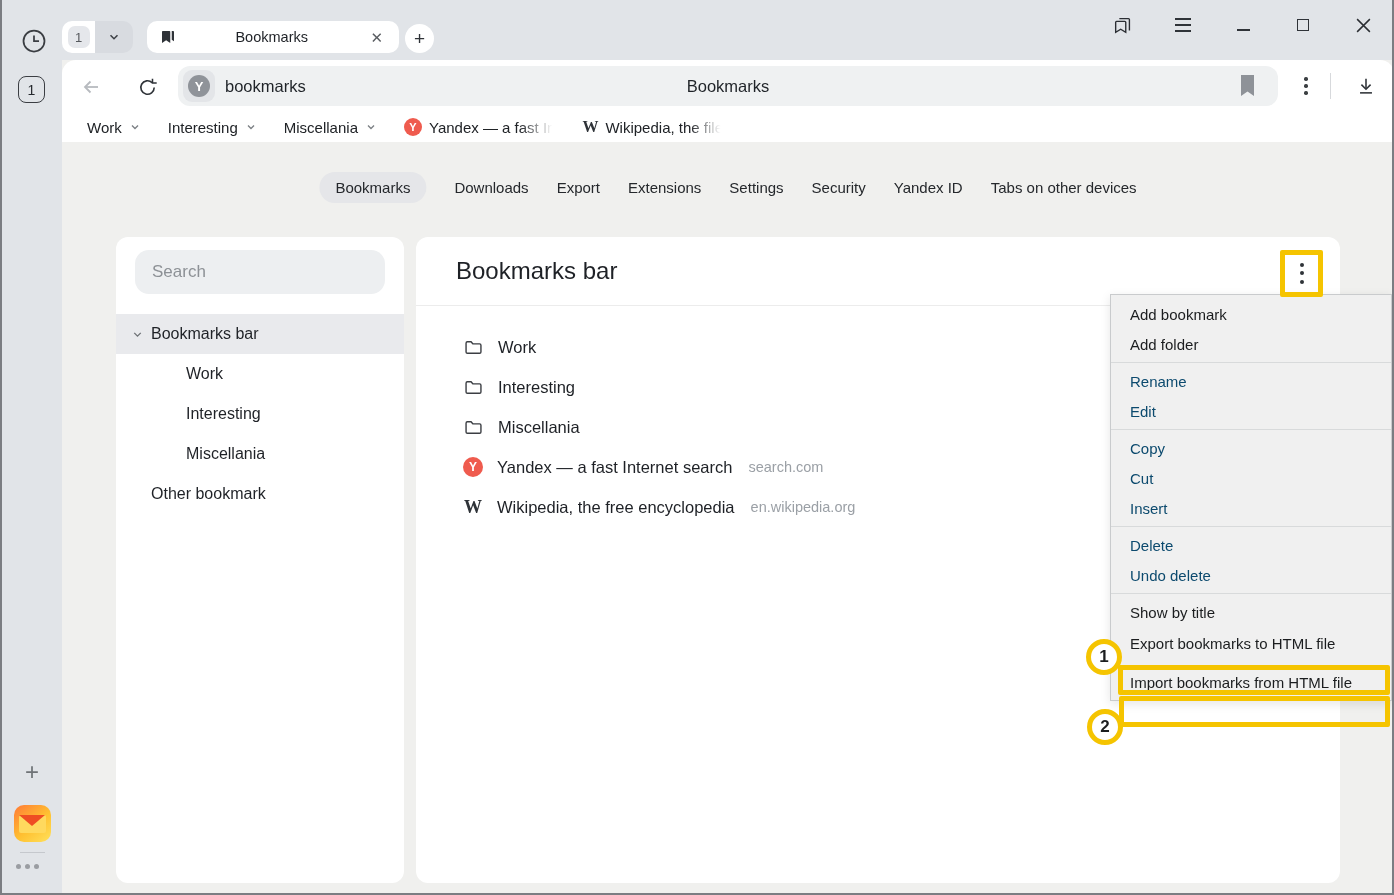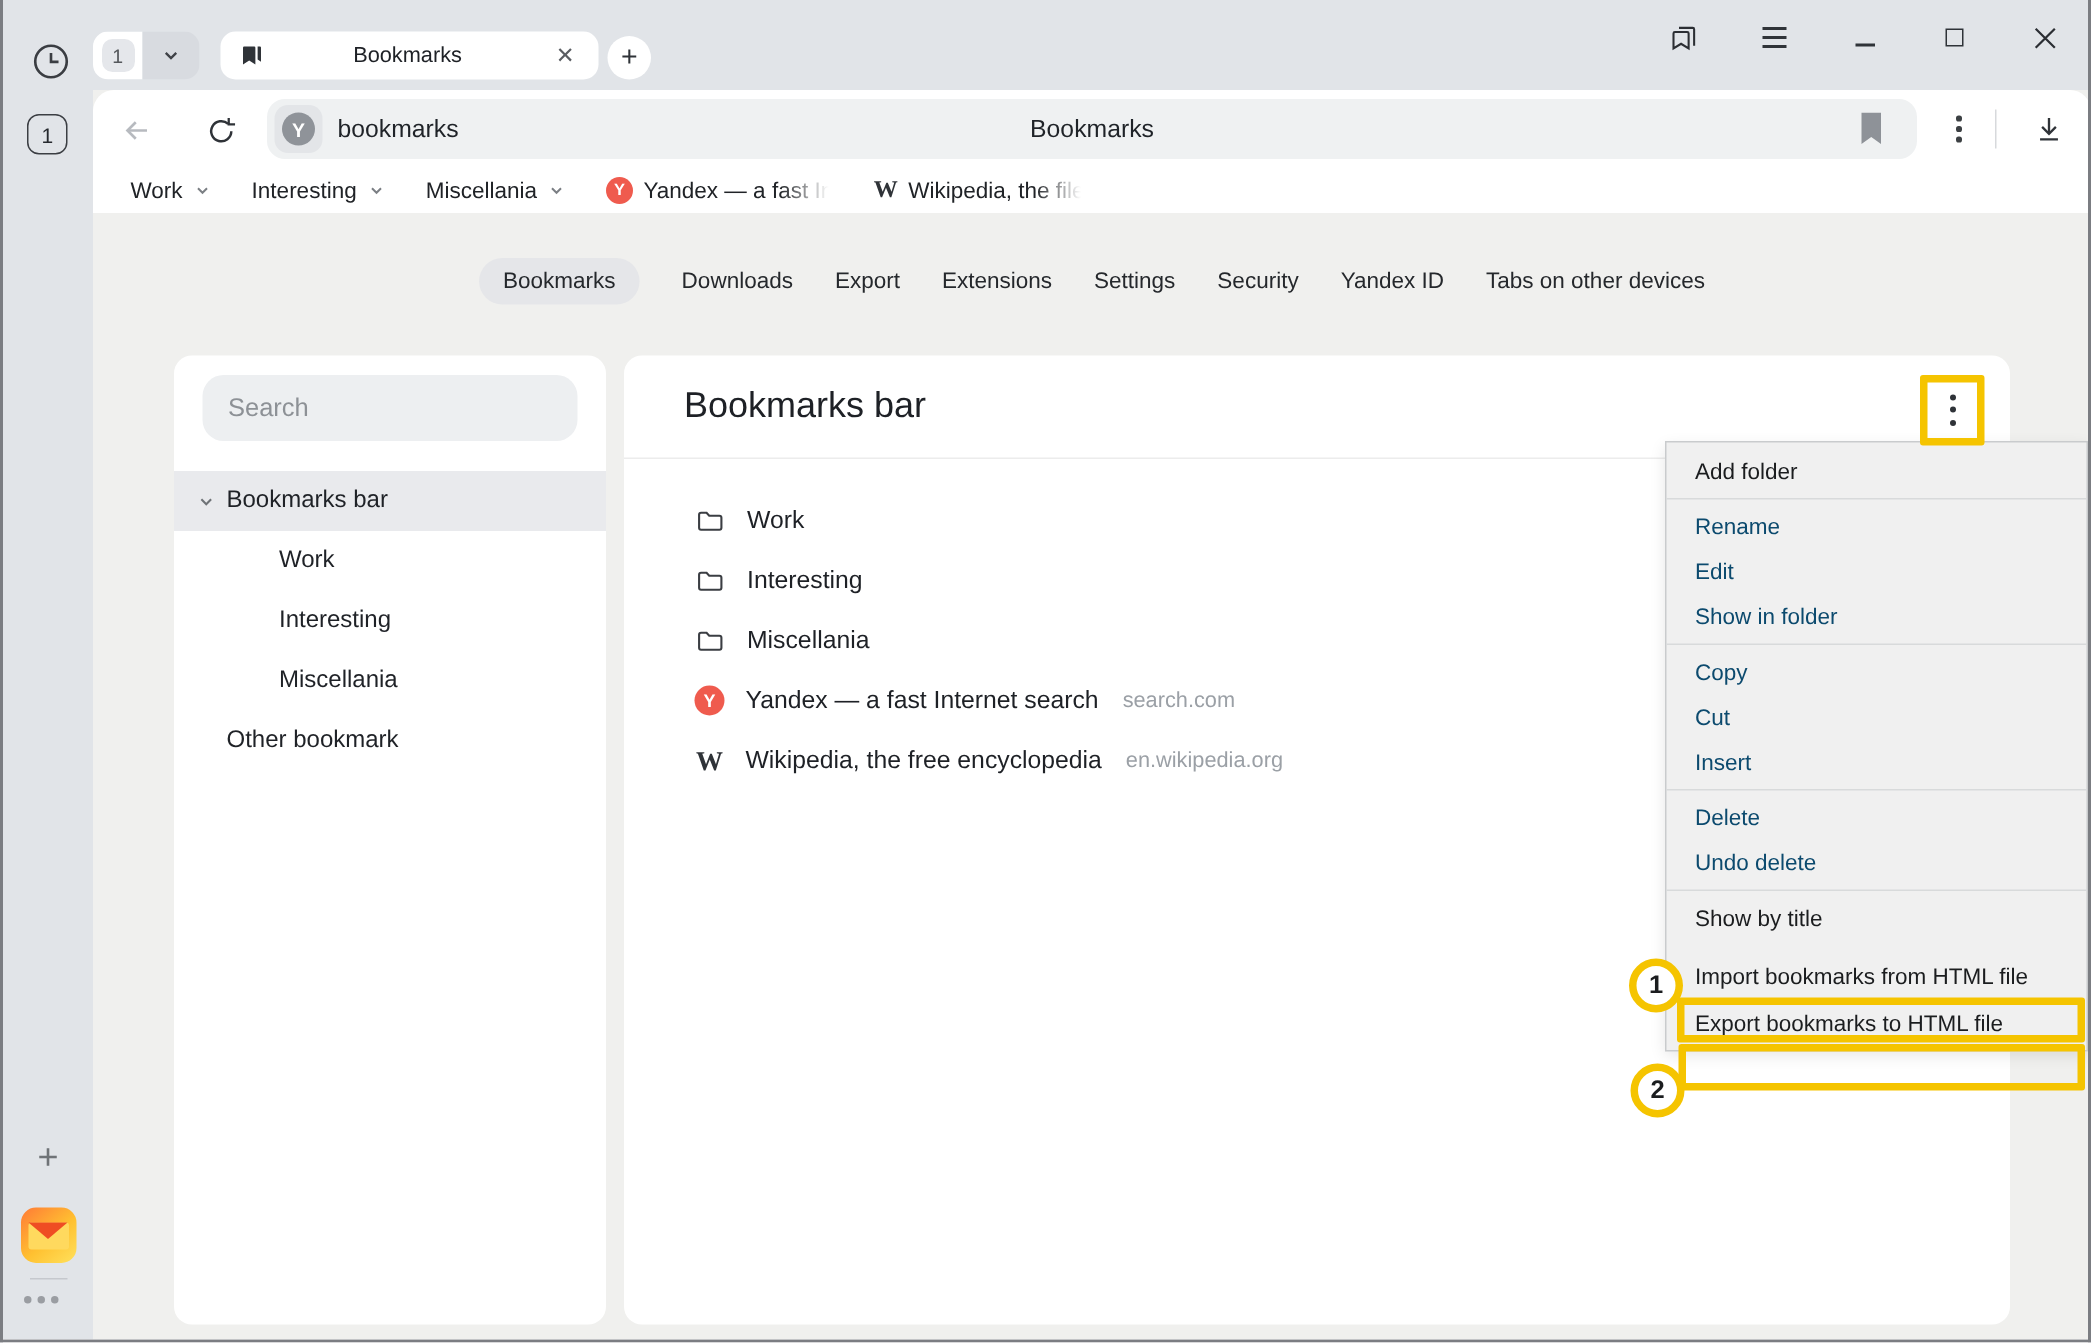--- a/index.html
+++ b/index.html
@@ -316,36 +316,36 @@
         </div>
         <div class="bm-row">
           <span class="bm-wicon">W</span>
           <span class="bm-label">Wikipedia, the free encyclopedia</span>
           <span class="bm-url">en.wikipedia.org</span>
         </div>
       </div>
     </div>
 
     <div class="ctxmenu">
+      <div class="mi">Add bookmark</div>
       <div class="mi">Add folder</div>
       <div class="msep"></div>
       <div class="mi disabled">Rename</div>
       <div class="mi disabled">Edit</div>
-      <div class="mi disabled">Show in folder</div>
       <div class="msep"></div>
       <div class="mi disabled">Copy</div>
       <div class="mi disabled">Cut</div>
       <div class="mi disabled">Insert</div>
       <div class="msep"></div>
       <div class="mi disabled">Delete</div>
       <div class="mi disabled">Undo delete</div>
       <div class="msep"></div>
       <div class="mi">Show by title</div>
+      <div class="mi gap1">Export bookmarks to HTML file</div>
       <div class="mi pre-gap">Import bookmarks from HTML file</div>
-      <div class="mi gap1">Export bookmarks to HTML file</div>
     </div>
 
     <div class="gold-box kebab-box"></div>
     <div class="gold-box imp-box"></div>
     <div class="gold-box exp-box"></div>
     <div class="ann-circle c1">1</div>
     <div class="ann-circle c2">2</div>
   </div>
 
 </div>

